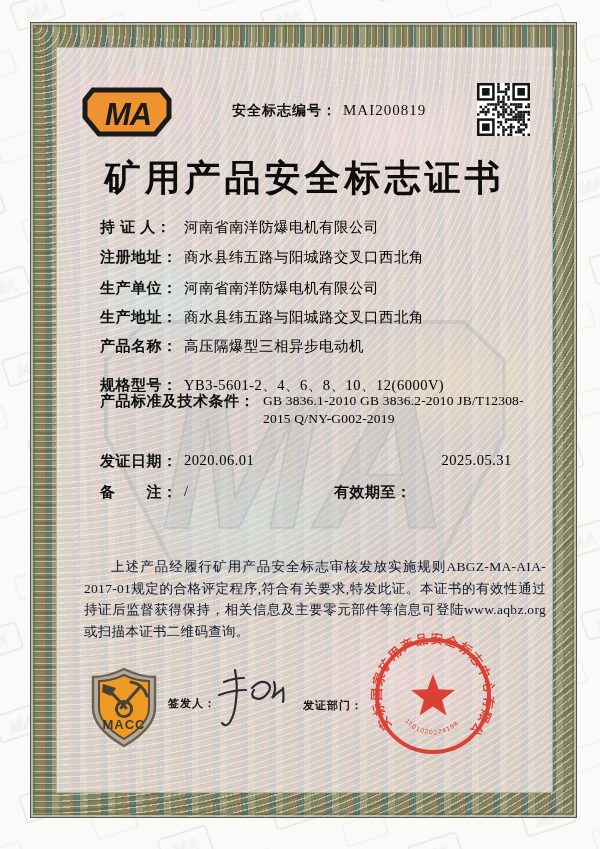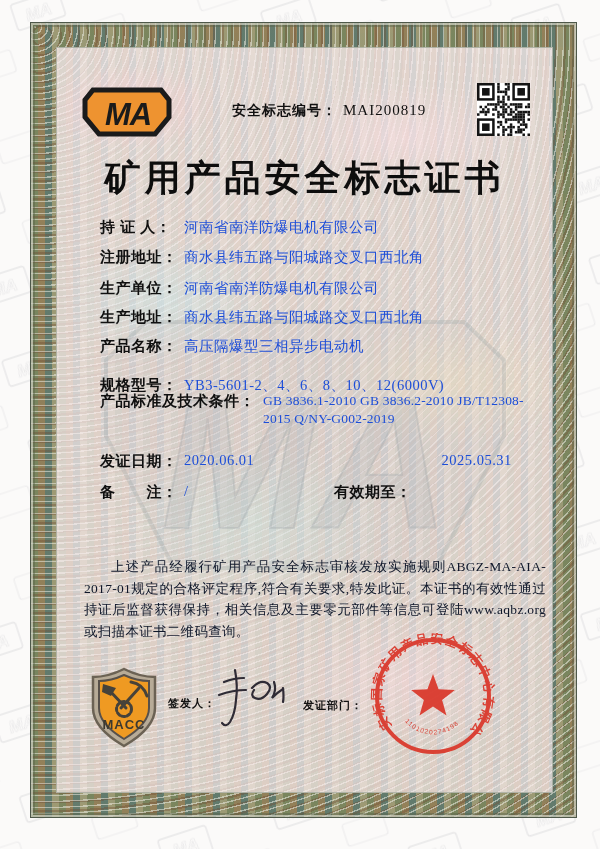--- a/index.html
+++ b/index.html
@@ -40,21 +40,21 @@
   .number-line .nl-label{font-weight:bold;font-size:14px;letter-spacing:1px;text-align:center;}
   .number-line .nl-value{font-family:"Liberation Serif",serif;font-size:15px;margin-left:6px;letter-spacing:1px;}
 
   .title{
     left:56px;top:154px;width:497px;text-align:center;
     font-size:36px;font-weight:bold;letter-spacing:4px;color:#0d0d0d;
   }
 
   .row{position:absolute;left:100px;right:56px;z-index:3;display:flex;align-items:flex-start;}
   .row .lbl{flex:none;width:84px;font-weight:bold;font-size:15px;letter-spacing:.5px;color:#101010;white-space:nowrap;}
-  .row .val{font-family:"Liberation Serif",serif;font-size:14.5px;letter-spacing:.5px;color:#1d4ed8;}
+  .row .val{font-family:"Liberation Serif",serif;font-size:14.5px;letter-spacing:.5px;color:#000000;}
   .row.std .lbl{width:auto;margin-right:8px;}
   .row.std .val{font-size:13.5px;line-height:1.35;letter-spacing:.2px;}
   .row.dates .val1{width:150px;}
   .row.dates .lbl2{width:auto;margin-top:31px;}
   .row.dates .val2{margin-left:30px;}
 
   .statement{
     left:84px;top:556px;width:462px;z-index:3;
     font-family:"Liberation Serif",serif;font-size:13.5px;line-height:1.6;
     letter-spacing:.3px;color:#0f172a;text-indent:2em;text-align:justify;

